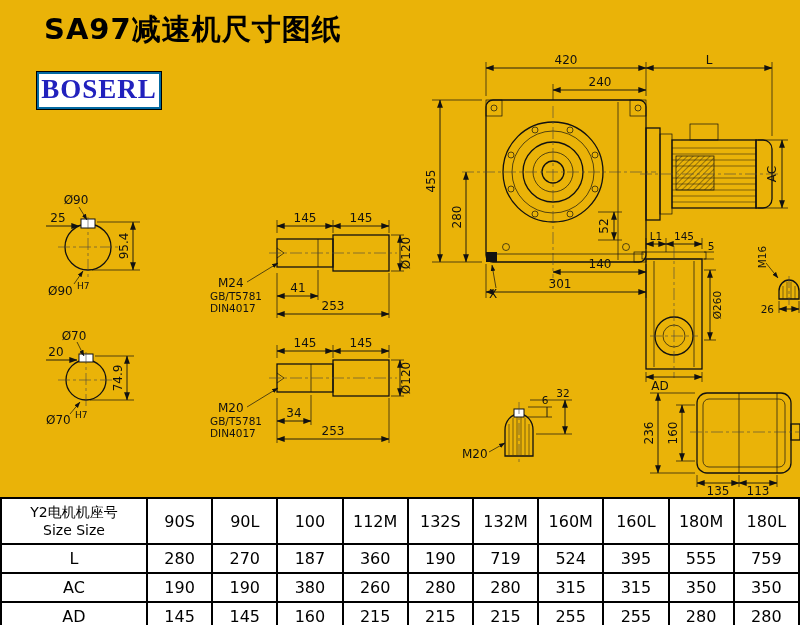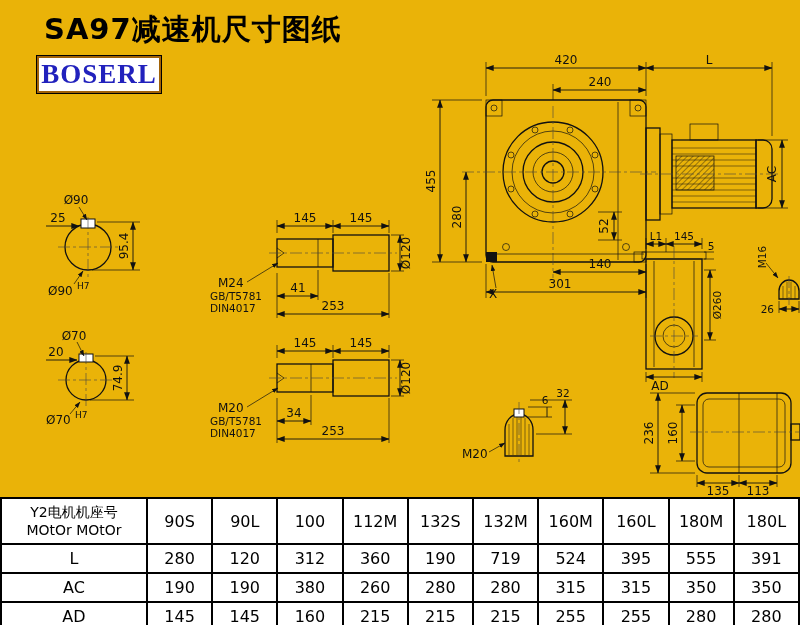--- a/index.html
+++ b/index.html
@@ -1,21 +1,21 @@
 <!DOCTYPE html>
 <html><head>
 <meta charset="utf-8">
 <style>
   * { margin:0; padding:0; box-sizing:border-box; }
   html,body { background:#ffffff; }
   .page { position:relative; width:800px; height:625px; background:#eab308; overflow:hidden;
           font-family:"DejaVu Sans", sans-serif; }
   .title { position:absolute; left:44px; top:10px; font-size:29px; font-weight:700; color:#000; letter-spacing:1px; white-space:nowrap; }
-  .logo-box { position:absolute; left:37px; top:56px; width:124px; height:37px; border:2px solid #a16207;
-              box-shadow:0 0 0 1px #000; background:#fff; display:flex; align-items:center; justify-content:center; }
+  .logo-box { position:absolute; left:37px; top:72px; width:124px; height:37px; border:2px solid #0369a1;
+              box-shadow:0 0 0 1px #000; background:#fff; display:flex; justify-content:center; }
   .logo-text { font-family:"Liberation Serif", serif; font-size:27px; font-weight:700; color:#2121bd; letter-spacing:1px; }
   svg.drawing { position:absolute; left:0; top:0; }
   svg text { font-family:"DejaVu Sans", sans-serif; font-size:12px; fill:#111; }
   svg text.sm { font-size:10.5px; }
   svg text.xs { font-size:9px; }
   .o { stroke:#111; stroke-width:1.3; fill:none; }
   .t { stroke:#111; stroke-width:0.7; fill:none; }
   .f { stroke:#111; stroke-width:0.5; fill:none; }
   .d { stroke:#111; stroke-width:0.9; fill:none; }
   .c { stroke:#444; stroke-width:0.6; fill:none; stroke-dasharray:12 3 3 3; }
@@ -346,45 +346,45 @@
         <col>
         <col>
         <col>
         <col>
         <col>
       </colgroup>
     <tbody>
       <tr class="r1">
         <th class="hd">
           <div>Y2电机机座号</div>
-          <div>MOtOr MOtOr</div>
+          <div>Size Size</div>
         </th>
         <th>90S</th>
         <th>90L</th>
         <th>100</th>
         <th>112M</th>
         <th>132S</th>
         <th>132M</th>
         <th>160M</th>
         <th>160L</th>
         <th>180M</th>
         <th>180L</th>
       </tr>
       <tr class="r2">
         <td>L</td>
         <td>280</td>
-        <td>120</td>
-        <td>312</td>
+        <td>270</td>
+        <td>187</td>
         <td>360</td>
         <td>190</td>
         <td>719</td>
         <td>524</td>
         <td>395</td>
         <td>555</td>
-        <td>391</td>
+        <td>759</td>
       </tr>
       <tr class="r2">
         <td>AC</td>
         <td>190</td>
         <td>190</td>
         <td>380</td>
         <td>260</td>
         <td>280</td>
         <td>280</td>
         <td>315</td>

